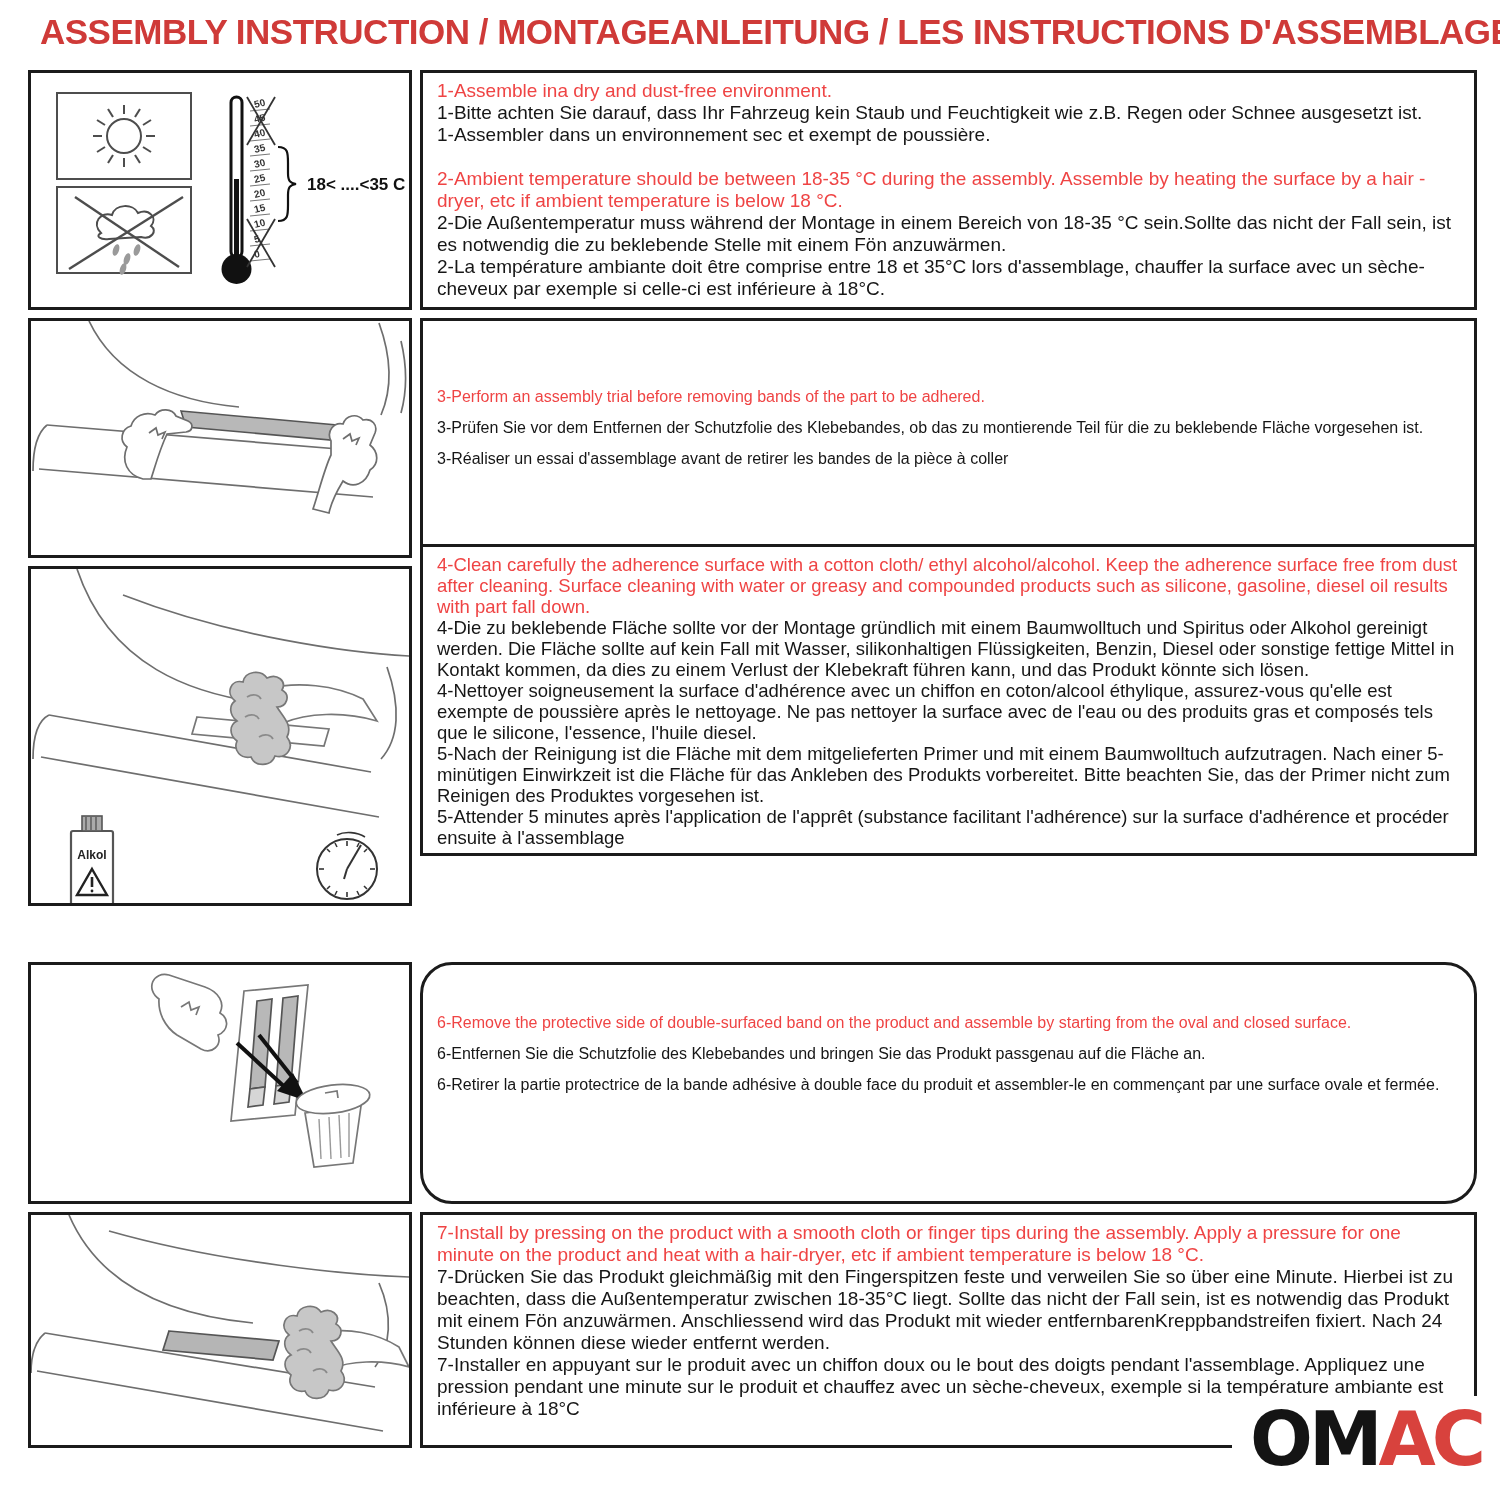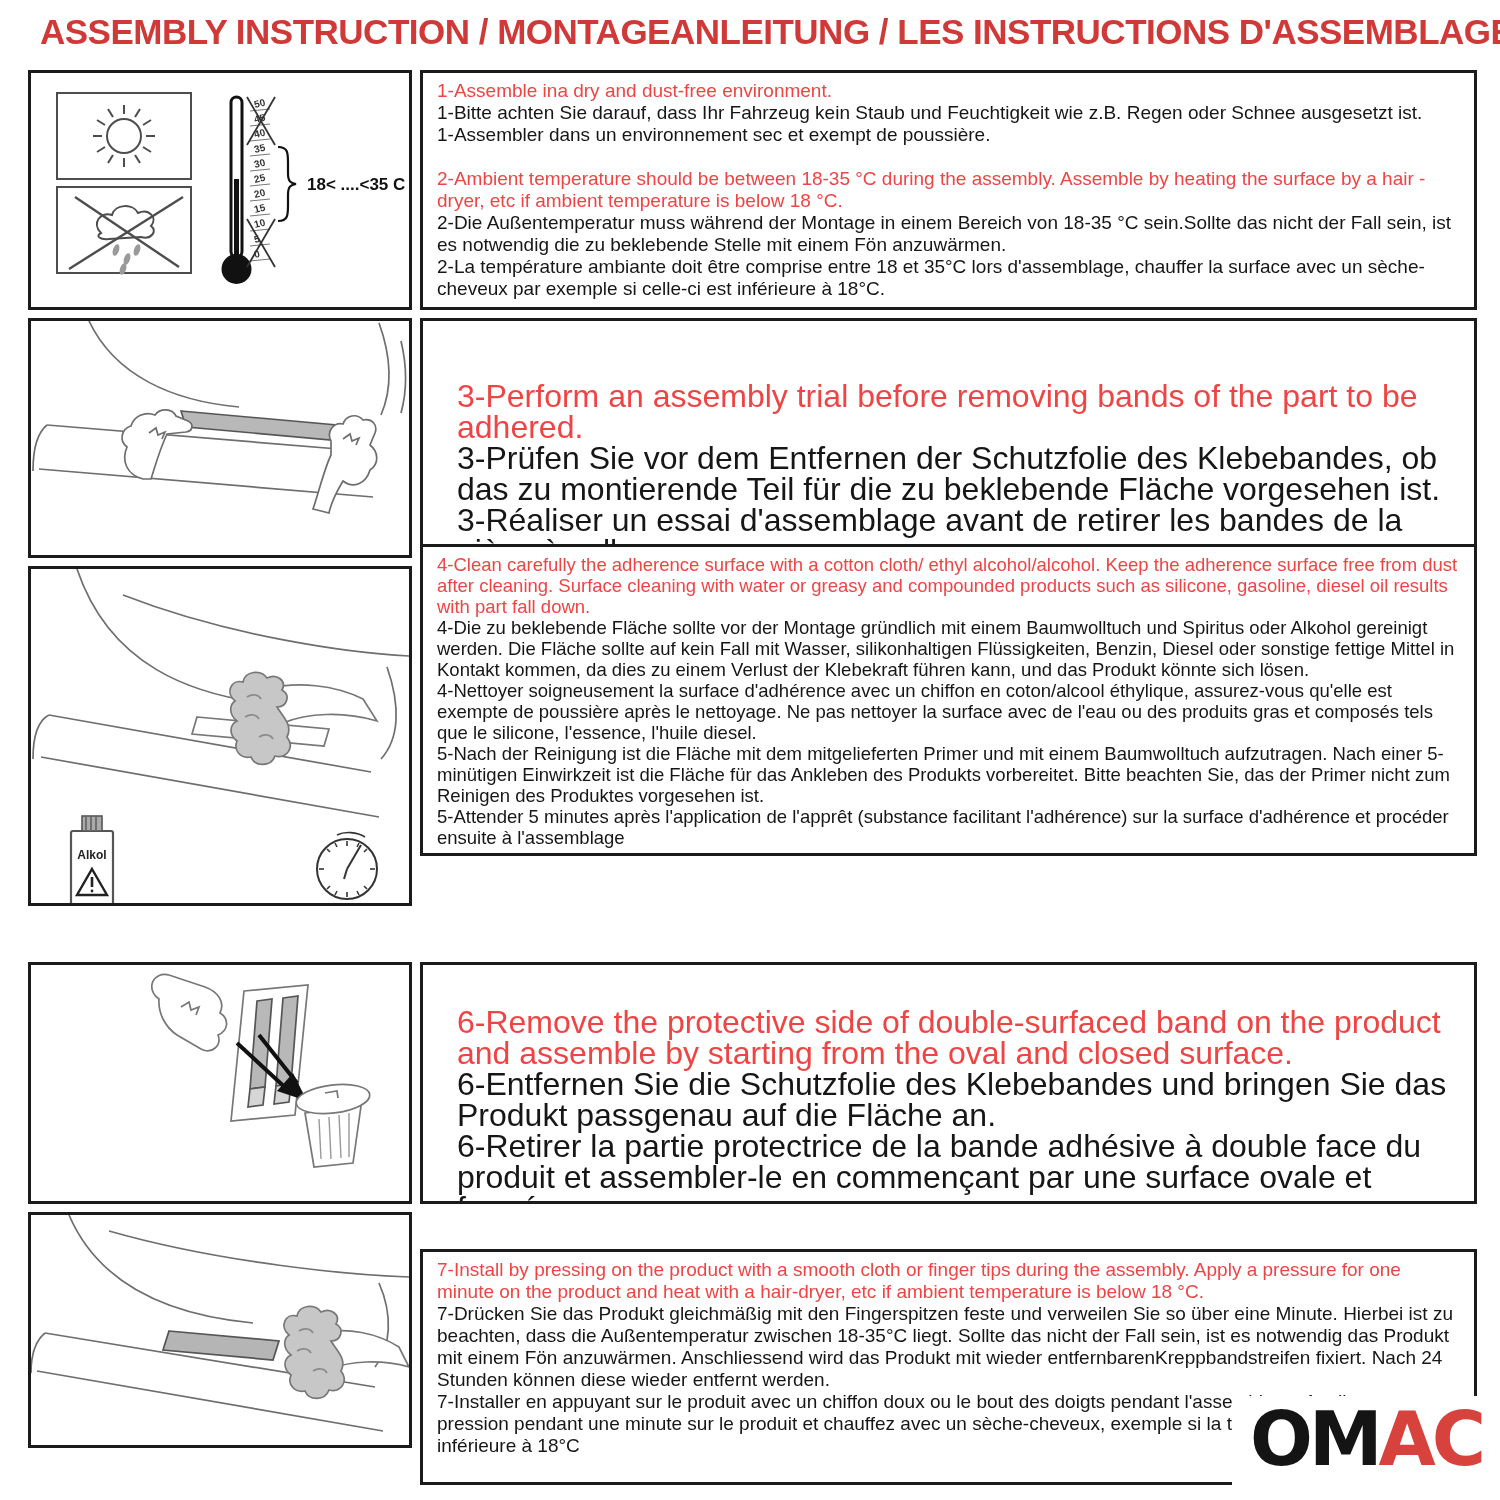--- a/index.html
+++ b/index.html
@@ -12,21 +12,21 @@
 
   .row{position:absolute;left:0;top:0;width:1500px;}
   .illus-box{position:absolute;left:28px;width:384px;background:#fff;
              border:3px solid #1b1b1b;box-sizing:border-box;overflow:hidden;}
   .text-box{position:absolute;left:420px;width:1057px;background:#fff;
             border:3px solid #1b1b1b;box-sizing:border-box;overflow:hidden;
             padding:7px 16px 6px 14px;}
   .text-box p{margin:0;}
   .small-text p{font-size:19px;line-height:22px;}
   .row3 .text-box p{font-size:18.5px;line-height:21px;}
-  .big-text p{font-size:32px;line-height:31px;margin-left:20px;}
+  .big-text p{font-size:16px;line-height:31px;}
   .gap-before{margin-top:22px !important;}
   p.b{font-weight:normal;color:#ef4444;}
   .pad-mid{padding-top:60px;}
   .pad-mid4{padding-top:42px;}
 
   svg{display:block;}
   svg text{font-family:"Liberation Sans",sans-serif;}
 
   .logo{position:absolute;left:1232px;top:1396px;z-index:6;background:#ffffff;
         padding:6px 6px 18px 18px;font-size:74px;line-height:1;
@@ -239,21 +239,21 @@
             <line x1="288" y1="154" x2="290" y2="194"></line>
               <line x1="298" y1="152" x2="300" y2="194"></line>
             <line x1="308" y1="150" x2="310" y2="193"></line>
               <line x1="318" y1="148" x2="318" y2="192"></line>
           </g>
           <ellipse cx="302" cy="134" rx="37" ry="14" transform="rotate(-7 302 134)"></ellipse>
           <path d="M 294,128 l 12,-2 l 1,7" fill="none"></path>
         </g>
       </svg>
     </div>
-    <div class="text-box big-text pad-mid4" style="top:962px;height:242px;">
+    <div class="text-box big-text pad-mid4" style="top:962px;height:242px;border-radius:32px;">
       <p class="b">6-Remove the protective side of double-surfaced band on the product and assemble by starting from the oval and closed surface.</p>
       <p>6-Entfernen Sie die Schutzfolie des Klebebandes und bringen Sie das Produkt passgenau auf die Fläche an.</p>
       <p>6-Retirer la partie protectrice de la bande adhésive à double face du produit et assembler-le en commençant par une surface ovale et fermée.</p>
     </div>
   </div>
 
   <div class="row">
     <div class="illus-box" style="top:1212px;height:236px;">
       <svg width="378" height="230" viewBox="0 0 378 230" fill="none" stroke="#6e6e6e" stroke-width="1.7">
         <path d="M 38,0 C 68,70 138,100 222,108"></path>
@@ -263,21 +263,21 @@
         <path d="M 6,156 L 352,216"></path>
         <path d="M 0,158 C 0,140 4,126 14,118"></path>
         <polygon points="138,116 248,126 242,145 132,135" fill="#b5b5b5" stroke="#555"></polygon>
         <g>
           <path d="M 290,118 C 316,112 346,118 368,132 L 378,152 C 350,144 318,146 300,154 Z" fill="#ffffff" stroke="#777"></path>
           <path d="M 258,120 C 248,112 254,98 266,101 C 268,90 284,88 290,97 C 300,92 310,100 305,109 C 314,114 310,126 300,126 C 306,136 316,144 310,156 C 318,166 310,178 298,175 C 294,186 278,186 274,176 C 264,178 256,170 260,160 C 252,154 252,144 260,140 C 252,134 252,124 258,120 Z" fill="#c7c7c7" stroke="#777"></path>
           <path d="M 268,116 c 6,-4 12,-2 14,2 M 266,136 c 6,-4 12,-2 14,2 M 282,156 c 6,-4 12,-2 14,2" stroke="#8a8a8a"></path>
         </g>
       </svg>
     </div>
-    <div class="text-box small-text" style="top:1249px;height:236px;">
+    <div class="text-box small-text" style="top:1212px;height:236px;">
       <p class="b">7-Install by pressing on the product with a smooth cloth or finger tips during the assembly. Apply a pressure for one minute on the product and heat with a hair-dryer, etc if ambient temperature is below 18 °C.</p>
       <p>7-Drücken Sie das Produkt gleichmäßig mit den Fingerspitzen feste und verweilen Sie so über eine Minute. Hierbei ist zu beachten, dass die Außentemperatur zwischen 18-35°C liegt. Sollte das nicht der Fall sein, ist es notwendig das Produkt mit einem Fön anzuwärmen. Anschliessend wird das Produkt mit wieder entfernbarenKreppbandstreifen fixiert. Nach 24 Stunden können diese wieder entfernt werden.</p>
       <p>7-Installer en appuyant sur le produit avec un chiffon doux ou le bout des doigts pendant l'assemblage. Appliquez une pression pendant une minute sur le produit et chauffez avec un sèche-cheveux, exemple si la température ambiante est inférieure à 18°C</p>
     </div>
   </div>
 
   <div class="logo">
     <span class="lb">OM</span><span class="lr">AC</span>
   </div>
 

